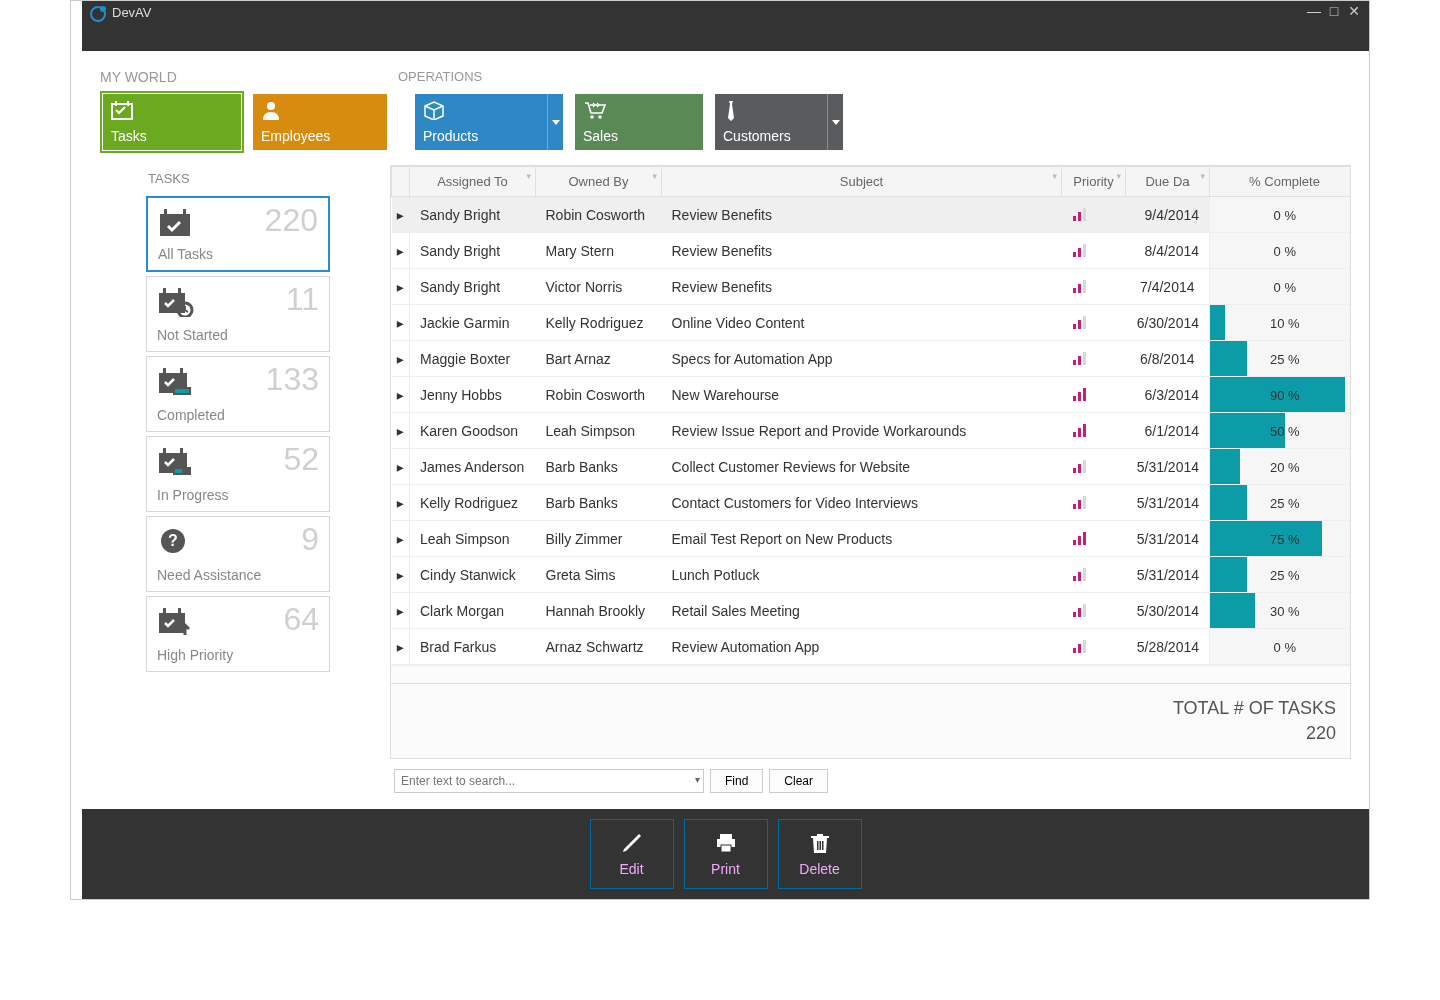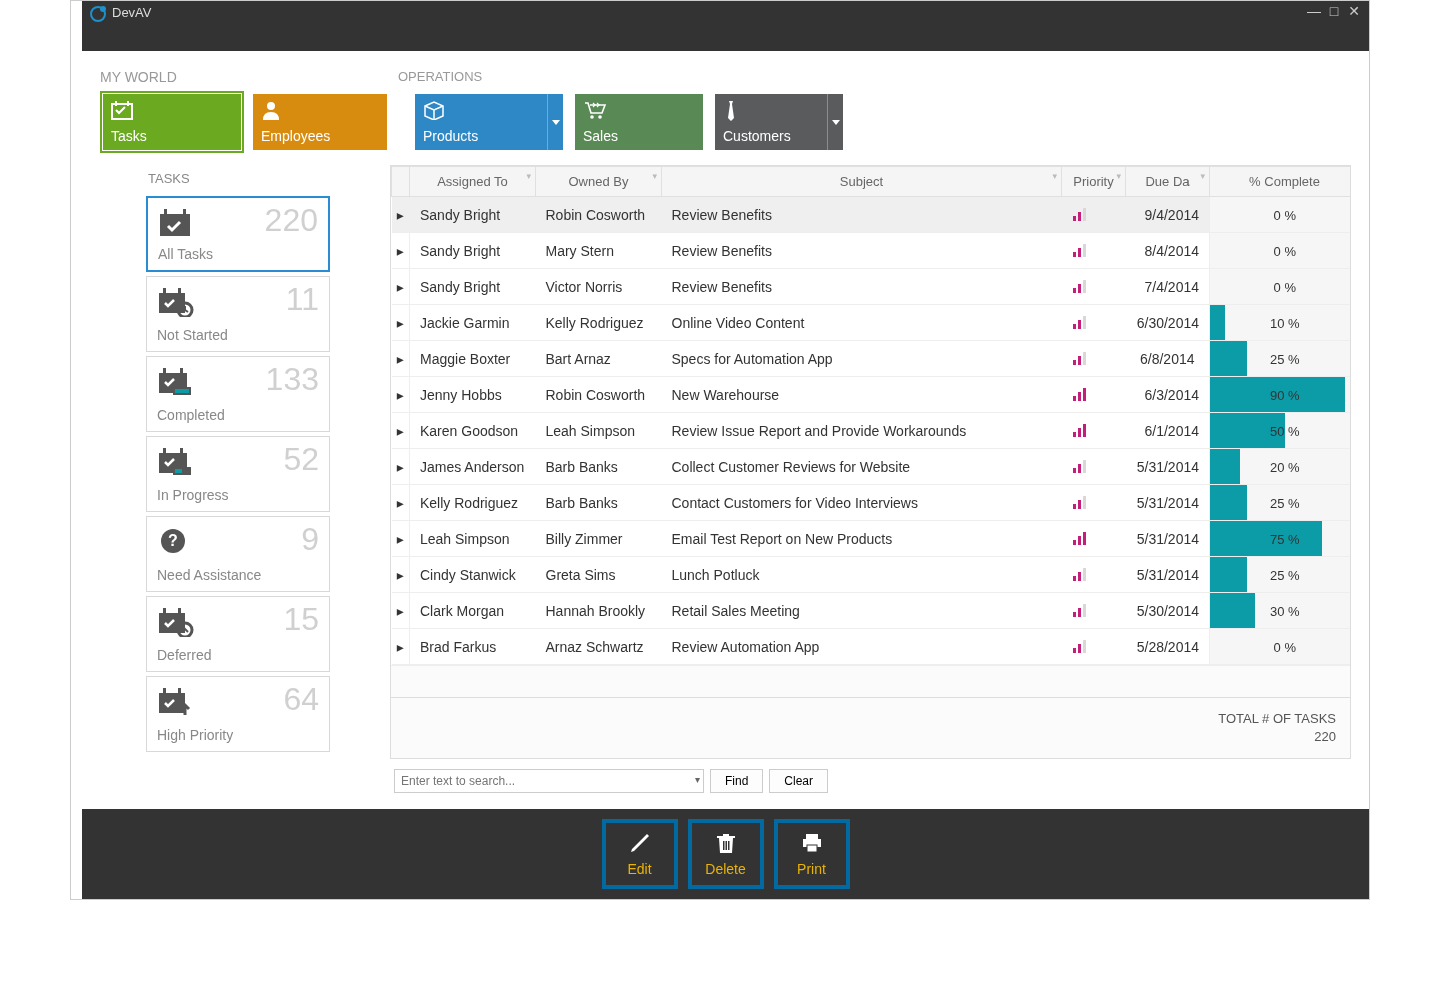--- a/index.html
+++ b/index.html
@@ -47,30 +47,30 @@
   table.grid th { background: #f5f5f5; border: 1px solid #e0e0e0; height: 30px; font-weight: normal; color: #666; font-size: 13px; position: relative; padding: 0 6px; }
   table.grid th .filter-glyph { position: absolute; right: 4px; top: 4px; font-size: 9px; color: #bbb; }
   table.grid th .sort-glyph { position:absolute; right: 18px; top: 10px; font-size: 10px; color:#666; }
   table.grid td { border-bottom: 1px solid #eee; height: 36px; padding: 0 10px; font-size: 14px; color: #333; }
   table.grid tr.row.selected td { background: #efefef; }
   .expand-cell { width: 18px; text-align: center; color: #888; font-size: 10px; border-right: 1px solid #eee; padding: 0 !important; }
   .progress-cell { padding: 0 !important; position: relative; text-align: center; background: #f6f6f6 !important; border-left: 1px solid #eee;}
   .progress-bar { position: absolute; left: 0; top: 0; bottom: 0; background: #0b9ca8; }
   .progress-label { position: relative; z-index: 1; font-size: 13px; color: #333; }
   .priority-icon { text-align: center; }
-  .footer-row { border-top: 1px solid #ddd; background: #fbfbfb; text-align: right; padding: 12px 14px; color: #555; font-size: 13px; line-height: 1.4; }
+  .footer-row { border-top: 1px solid #ddd; background: #fbfbfb; text-align: right; padding: 12px 14px; color: #555; font-size: 18px; line-height: 1.4; }
   
   .search-bar { display: flex; gap: 6px; padding: 10px 4px 6px 4px; align-items: center; }
   .search-input-wrap { position: relative; width: 310px; }
   .search-input { width: 100%; height: 24px; border: 1px solid #ccc; padding: 2px 22px 2px 6px; font-size: 12px; color: #888; }
   .search-input-wrap .dd { position: absolute; right: 4px; top: 5px; color: #666; font-size: 10px; pointer-events: none; }
   .btn { height: 24px; border: 1px solid #ccc; background: #fdfdfd; padding: 0 14px; font-size: 12px; cursor: pointer; }
   
   .bottom-bar { background: #333333; height: 90px; display: flex; align-items: center; justify-content: center; gap: 10px; }
-  .action-btn { width: 76px; height: 70px; border: 4px solid #0369a1; display: flex; flex-direction: column; align-items: center; justify-content: center; gap: 6px; color: #eab308; cursor: pointer; }
+  .action-btn { width: 84px; height: 70px; border: 1px solid #0369a1; display: flex; flex-direction: column; align-items: center; justify-content: center; gap: 6px; color: #f0abfc; cursor: pointer; }
   .action-btn span.label { font-size: 14px; }
   
   svg { display: block; }
 </style>
 </head>
 <body>
 
 <div class="app-window">
 
   <div class="titlebar">
@@ -223,34 +223,20 @@
     <div class="fc-count">9</div>
     <div class="fc-label">Need Assistance</div>
             </div>
             <div class="filter-card">
               <div class="fc-icon">
                 <svg width="40" height="32" viewBox="0 0 40 32">
                   <rect x="4" y="8" width="26" height="20" fill="#555"></rect>
                   <rect x="8" y="3" width="3" height="8" fill="#555"></rect>
                   <rect x="23" y="3" width="3" height="8" fill="#555"></rect>
                   <path d="M10 18 l3 3 l6 -6" stroke="#fff" stroke-width="2.5" fill="none"></path>
-                  <circle cx="30" cy="25" r="7" fill="none" stroke="#555" stroke-width="3"></circle>
-                  <path d="M27 21 l6 6" stroke="#555" stroke-width="2" fill="none"></path>
-                </svg>
-              </div>
-    <div class="fc-count">15</div>
-    <div class="fc-label">Deferred</div>
-            </div>
-            <div class="filter-card">
-              <div class="fc-icon">
-                <svg width="40" height="32" viewBox="0 0 40 32">
-                  <rect x="4" y="8" width="26" height="20" fill="#555"></rect>
-                  <rect x="8" y="3" width="3" height="8" fill="#555"></rect>
-                  <rect x="23" y="3" width="3" height="8" fill="#555"></rect>
-                  <path d="M10 18 l3 3 l6 -6" stroke="#fff" stroke-width="2.5" fill="none"></path>
                   <path d="M30 30 l0 -10 M26 24 l4 -4 l4 4" stroke="#555" stroke-width="3" fill="none"></path>
                 </svg>
               </div>
     <div class="fc-count">64</div>
     <div class="fc-label">High Priority</div>
             </div>
           </div>
       </div>
 
       <div class="grid-area">
@@ -318,21 +304,21 @@
     <td>Sandy Bright</td>
     <td>Victor Norris</td>
     <td>Review Benefits</td>
     <td class="priority-icon">
                     <svg width="16" height="14" viewBox="0 0 16 14">
                       <rect x="1" y="8" width="3" height="5" fill="#c41e7a"></rect>
                       <rect x="6" y="4" width="3" height="9" fill="#c41e7a"></rect>
                       <rect x="11" y="0" width="3" height="13" fill="#d8d8d8"></rect>
                     </svg>
                   </td>
-    <td style="text-align:right">7/4/2014</td>
+    <td style="text-align:center">7/4/2014</td>
     <td class="progress-cell">
       <div class="progress-bar" style="width:0%"></div>
       <span class="progress-label">0 %</span>
     </td>
                 </tr>
                 <tr class="row">
     <td class="expand-cell">▸</td>
     <td>Jackie Garmin</td>
     <td>Kelly Rodriguez</td>
     <td>Online Video Content</td>
@@ -532,33 +518,33 @@
 
     </div>
   </div>
 
   <div class="bottom-bar">
     <div class="action-btn">
       <svg width="24" height="24" viewBox="0 0 24 24">
           <path d="M3 21 L6 20 L19 7 L17 5 L4 18 Z M17 5 L19 7 L21 5 L19 3 Z" fill="#fff"></path>
         </svg>
       <span class="label">Edit</span>
+    </div>
+    <div class="action-btn">
+      <svg width="24" height="24" viewBox="0 0 24 24">
+          <rect x="6" y="3" width="12" height="5" fill="#fff"></rect>
+          <rect x="3" y="8" width="18" height="8" fill="#fff"></rect>
+          <rect x="7" y="14" width="10" height="7" fill="#fff" stroke="#333" stroke-width="1"></rect>
+        </svg>
+      <span class="label">Print</span>
     </div>
     <div class="action-btn">
       <svg width="24" height="24" viewBox="0 0 24 24">
           <path d="M5 7 L19 7 L18 22 L6 22 Z M9 3 L15 3 L15 5 L21 5 L21 7 L3 7 L3 5 L9 5 Z" fill="#fff"></path>
           <rect x="9" y="10" width="1.5" height="9" fill="#333"></rect>
           <rect x="11.5" y="10" width="1.5" height="9" fill="#333"></rect>
           <rect x="14" y="10" width="1.5" height="9" fill="#333"></rect>
         </svg>
       <span class="label">Delete</span>
     </div>
-    <div class="action-btn">
-      <svg width="24" height="24" viewBox="0 0 24 24">
-          <rect x="6" y="3" width="12" height="5" fill="#fff"></rect>
-          <rect x="3" y="8" width="18" height="8" fill="#fff"></rect>
-          <rect x="7" y="14" width="10" height="7" fill="#fff" stroke="#333" stroke-width="1"></rect>
-        </svg>
-      <span class="label">Print</span>
-    </div>
   </div>
 
 </div>
 
 </body></html>

